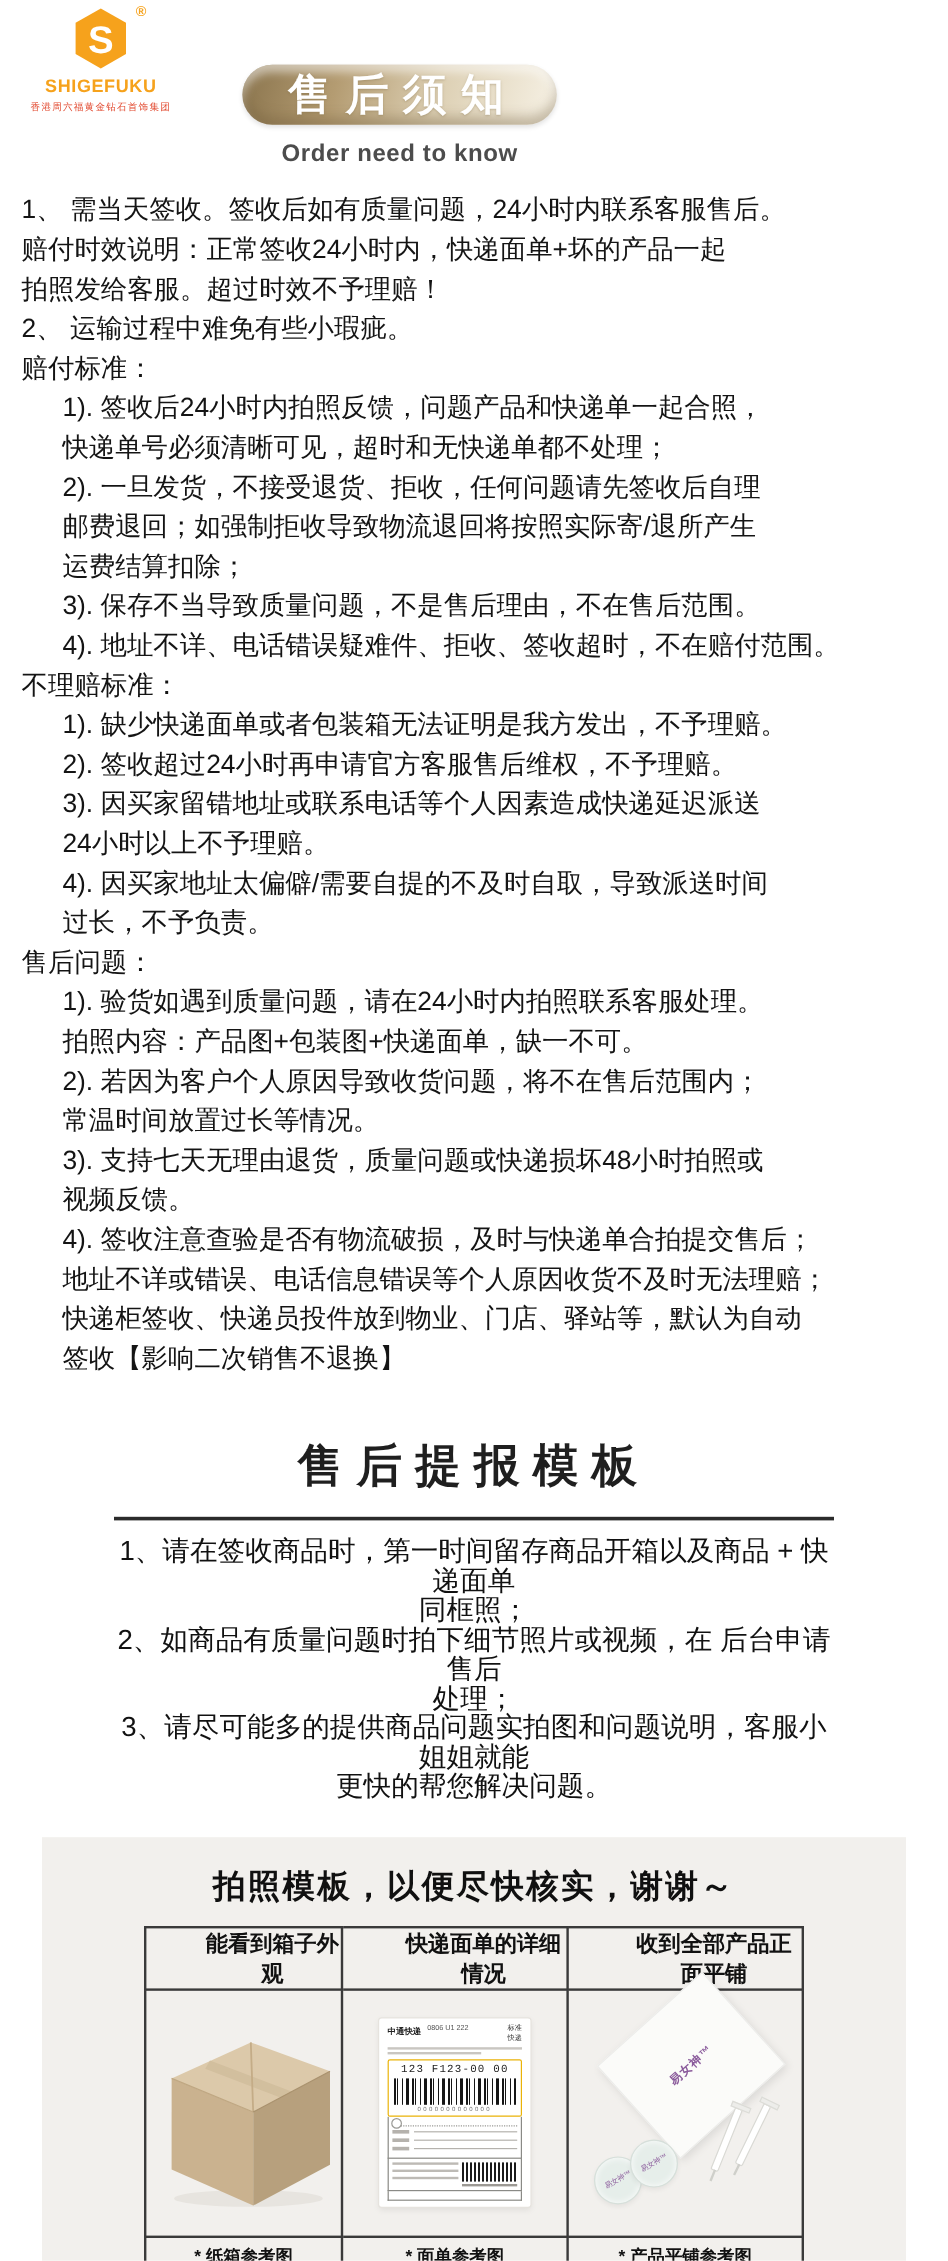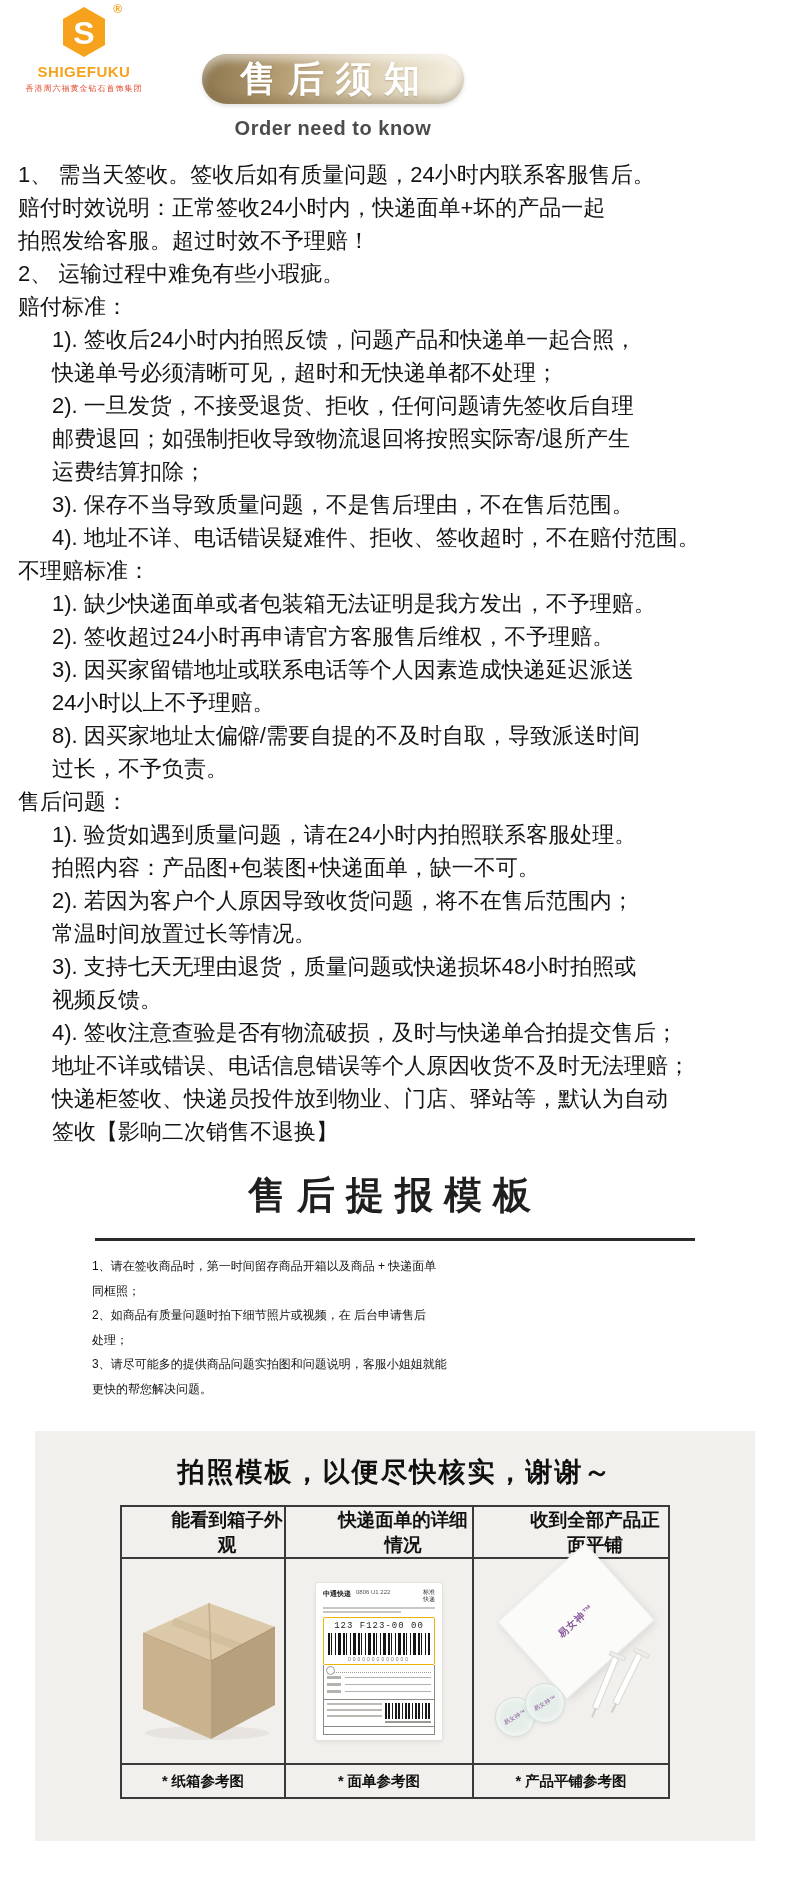--- a/index.html
+++ b/index.html
@@ -21,24 +21,24 @@
             box-shadow:inset 0 -7px 10px rgba(110,90,55,.35), inset 0 6px 8px rgba(255,255,255,.55), 0 2px 4px rgba(0,0,0,.12);
             color:#fff; font-size:36px; font-weight:bold; letter-spacing:12px; text-indent:6px;
             text-shadow:0 1px 2px rgba(120,100,60,.35); }
   .subtitle { margin-top:13px; color:#4c4c4c; font-size:20px; letter-spacing:.5px; font-weight:bold; }
 
   
   .notice { padding:8px 6px 0 18px; font-size:22px; line-height:33px; color:#141414; }
   .nline.l1 { margin-left:34px; }
 
   
-  .template-sec { margin-top:22px; text-align:center; }
+  .template-sec { margin-top:48px; text-align:center; }
   .template-sec h2 { font-size:38px; font-weight:600; letter-spacing:11px; color:#1f1f1f; }
   .divider { height:3px; background:#2b2b2b; margin:17px 95px 13px; }
-  .template-lines { text-align:left; margin:0 92px; font-size:12px; line-height:24.5px; color:#111; }
+  .template-lines { text-align:center; margin:0 92px; font-size:23px; line-height:24.5px; color:#111; }
 
   
   .photo-panel { margin:30px 35px 0; height:410px; background:#f2f0ed; }
   .photo-panel h3 { text-align:center; font-size:27px; font-weight:bold; letter-spacing:2px; padding-top:23px; color:#101010; }
   .photo-table { margin:15px auto 0; border-collapse:collapse; background:transparent; }
   .photo-table th, .photo-table td { border:2px solid #3a3a3a; text-align:center; }
   .photo-table th { height:32px; font-size:18.5px; font-weight:bold; color:#111;padding-left:48px; }
   .c1 { width:164px; } .c2 { width:188px; } .c3 { width:196px; }
   .img-row td { height:206px; vertical-align:middle; }
   .cap-row td { height:34px; font-size:14.5px; font-weight:bold; color:#111; }
@@ -131,21 +131,21 @@
       <div class="nline l1">2). 一旦发货，不接受退货、拒收，任何问题请先签收后自理</div>
       <div class="nline l1">邮费退回；如强制拒收导致物流退回将按照实际寄/退所产生</div>
       <div class="nline l1">运费结算扣除；</div>
       <div class="nline l1">3). 保存不当导致质量问题，不是售后理由，不在售后范围。</div>
       <div class="nline l1">4). 地址不详、电话错误疑难件、拒收、签收超时，不在赔付范围。</div>
       <div class="nline l0">不理赔标准：</div>
       <div class="nline l1">1). 缺少快递面单或者包装箱无法证明是我方发出，不予理赔。</div>
       <div class="nline l1">2). 签收超过24小时再申请官方客服售后维权，不予理赔。</div>
       <div class="nline l1">3). 因买家留错地址或联系电话等个人因素造成快递延迟派送</div>
       <div class="nline l1">24小时以上不予理赔。</div>
-      <div class="nline l1">8). 因买家地址太偏僻/需要自提的不及时自取，导致派送时间</div>
+      <div class="nline l1">4). 因买家地址太偏僻/需要自提的不及时自取，导致派送时间</div>
       <div class="nline l1">过长，不予负责。</div>
       <div class="nline l0">售后问题：</div>
       <div class="nline l1">1). 验货如遇到质量问题，请在24小时内拍照联系客服处理。</div>
       <div class="nline l1">拍照内容：产品图+包装图+快递面单，缺一不可。</div>
       <div class="nline l1">2). 若因为客户个人原因导致收货问题，将不在售后范围内；</div>
       <div class="nline l1">常温时间放置过长等情况。</div>
       <div class="nline l1">3). 支持七天无理由退货，质量问题或快递损坏48小时拍照或</div>
       <div class="nline l1">视频反馈。</div>
       <div class="nline l1">4). 签收注意查验是否有物流破损，及时与快递单合拍提交售后；</div>
       <div class="nline l1">地址不详或错误、电话信息错误等个人原因收货不及时无法理赔；</div>

